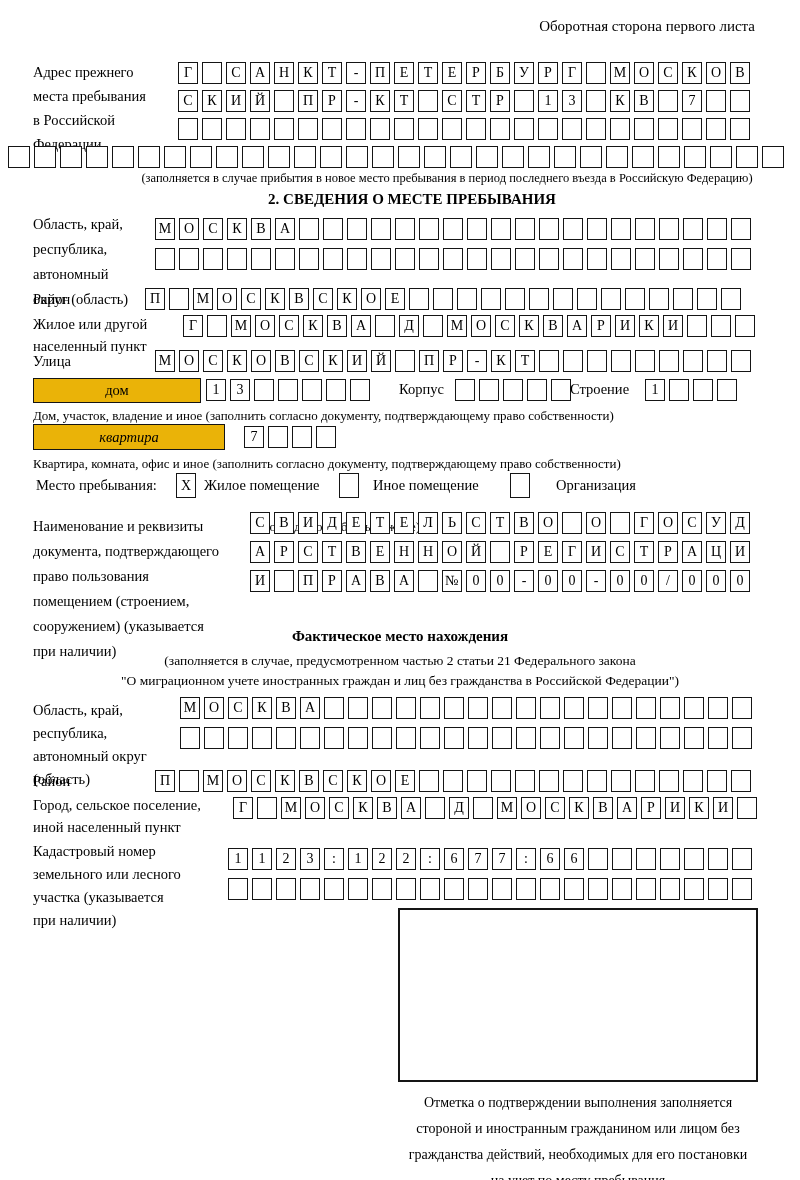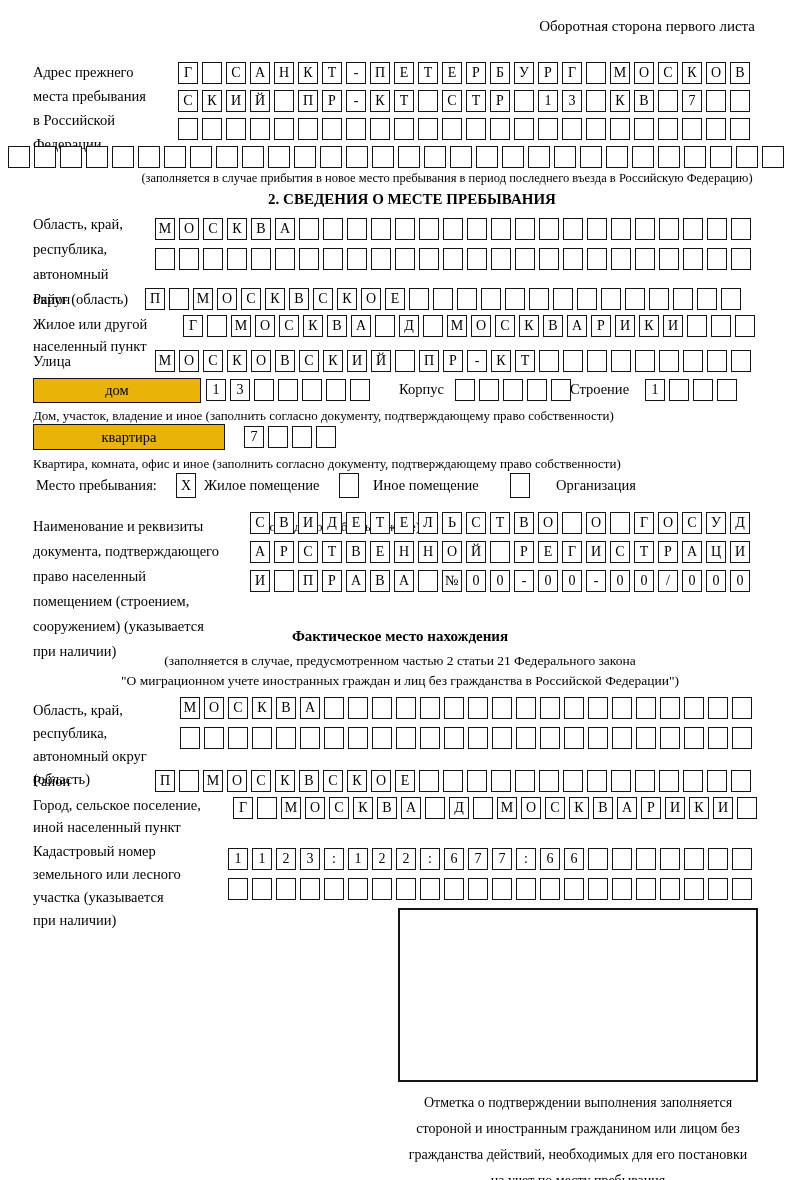--- a/index.html
+++ b/index.html
@@ -327,42 +327,42 @@
     </div>
   <div class="abs lbl" style="left:570px; top:381px;">Строение</div>
   <div class="abs grid" style="left:645px; top:379px;">
       <span class="cell">1</span>
       <span class="cell"></span>
       <span class="cell"></span>
       <span class="cell"></span>
     </div>
   <div class="abs cap" style="left:33px; top:408px; width:740px;">Дом, участок, владение и иное (заполнить согласно документу, подтверждающему право собственности)</div>
 
-  <div class="abs widebox" style="left:33px; top:424px; width:192px; height:26px;">квартира</div>
+  <div class="abs widebox" style="left:33px; top:424px; width:192px; height:26px;font-style:italic;">квартира</div>
   <div class="abs grid" style="left:244px; top:426px;">
       <span class="cell">7</span>
       <span class="cell"></span>
       <span class="cell"></span>
       <span class="cell"></span>
     </div>
   <div class="abs cap" style="left:33px; top:456px; width:740px;">Квартира, комната, офис и иное (заполнить согласно документу, подтверждающему право собственности)</div>
 
   <div class="abs lbl" style="left:36px; top:477px;">Место пребывания:</div>
   <span class="abs cbox" style="left:176px; top:473px;">X</span>
   <div class="abs lbl" style="left:204px; top:477px;">Жилое помещение</div>
   <span class="abs cbox" style="left:339px; top:473px;"></span>
   <div class="abs lbl" style="left:373px; top:477px;">Иное помещение</div>
   <span class="abs cbox" style="left:510px; top:473px;"></span>
   <div class="abs lbl" style="left:556px; top:477px;text-align:right;">Организация</div>
   <div class="abs center cap" style="left:140px; top:503px; width:390px;margin-top:16px;">(Необходимо выбрать нужное)</div>
 
   <div class="abs lbl" style="left:33px; top:514px; width:212px; line-height:25px;">
     <span class="lbl-line">Наименование и реквизиты</span>
     <span class="lbl-line">документа, подтверждающего</span>
-    <span class="lbl-line">право населенный</span>
+    <span class="lbl-line">право пользования</span>
     <span class="lbl-line">помещением (строением,</span>
     <span class="lbl-line">сооружением) (указывается</span>
     <span class="lbl-line">при наличии)</span>
   </div>
   <div class="abs grid" style="left:250px; top:512px;">
       <span class="cell">С</span>
       <span class="cell">В</span>
       <span class="cell">И</span>
       <span class="cell">Д</span>
       <span class="cell">Е</span>

